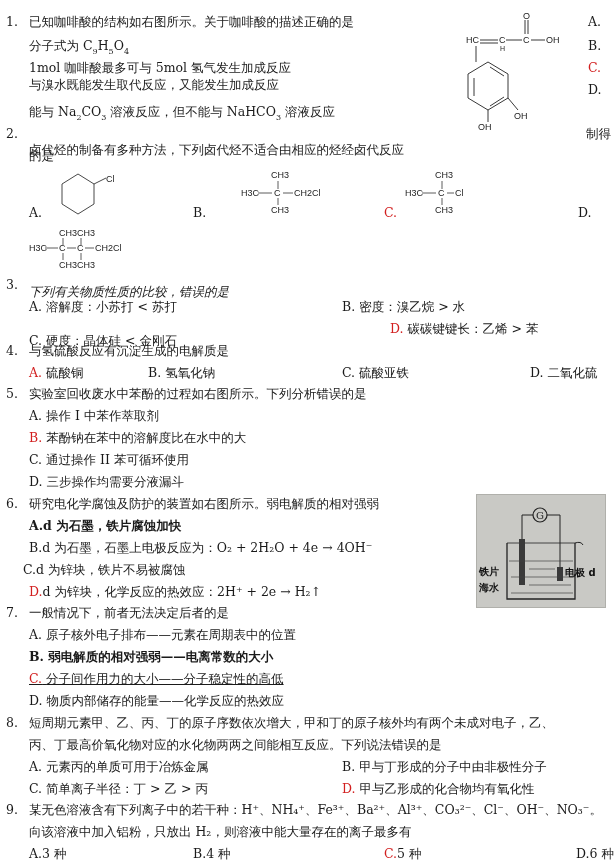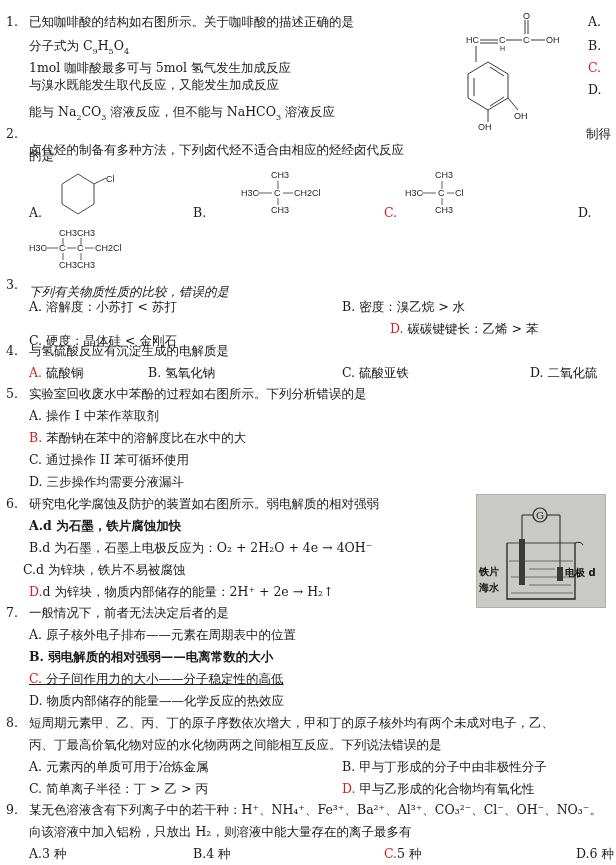--- a/index.html
+++ b/index.html
@@ -128,21 +128,21 @@
 <div class="ln" style="top:408px;left:29px;"><span>A.</span> <span>操作 I 中苯作萃取剂</span></div>
 <div class="ln" style="top:430px;left:29px;"><span class="red">B.</span> <span>苯酚钠在苯中的溶解度比在水中的大</span></div>
 <div class="ln" style="top:452px;left:29px;"><span>C.</span> <span>通过操作 II 苯可循环使用</span></div>
 <div class="ln" style="top:474px;left:29px;"><span>D.</span> <span>三步操作均需要分液漏斗</span></div>
 
 <div class="ln" style="top:496px;left:6px;">6.</div>
 <div class="ln" style="top:496px;left:29px;">研究电化学腐蚀及防护的装置如右图所示。弱电解质的相对强弱</div>
 <div class="ln" style="top:518px;left:29px;font-weight:bold;"><span>A.</span><span>d 为石墨，铁片腐蚀加快</span></div>
 <div class="ln" style="top:540px;left:29px;"><span>B.</span><span>d 为石墨，石墨上电极反应为：O₂ + 2H₂O + 4e → 4OH⁻</span></div>
 <div class="ln" style="top:562px;left:23px;"><span>C.</span><span>d 为锌块，铁片不易被腐蚀</span></div>
-<div class="ln" style="top:584px;left:29px;"><span class="red">D.</span><span>d 为锌块，物质内部储存的能量：2H⁺ + 2e → H₂↑</span></div>
+<div class="ln" style="top:584px;left:29px;"><span class="red">D.</span><span>d 为锌块，化学反应的热效应：2H⁺ + 2e → H₂↑</span></div>
 
 <div class="photo" style="left:476px;top:494px;width:128px;height:112px;">
   <svg width="128" height="112" viewBox="0 0 128 112" style="left:0;top:0;">
     <circle cx="63" cy="20" r="7" fill="none" stroke="#222" stroke-width="1.2"></circle>
     <text x="59" y="24" style="font-family:'DejaVu Serif',serif;font-size:10px;fill:#222;">G</text>
     <polyline points="56,20 45,20 45,45" fill="none" stroke="#222" stroke-width="1"></polyline>
     <polyline points="70,20 83,20 83,75" fill="none" stroke="#222" stroke-width="1"></polyline>
     <path d="M30,48 L30,104 L98,104 L98,48" fill="none" stroke="#222" stroke-width="1.3"></path>
     <path d="M98,48 Q104,46 106,50" fill="none" stroke="#222" stroke-width="1"></path>
     <line x1="30" y1="48" x2="98" y2="48" stroke="#222" stroke-width="0.8"></line>

